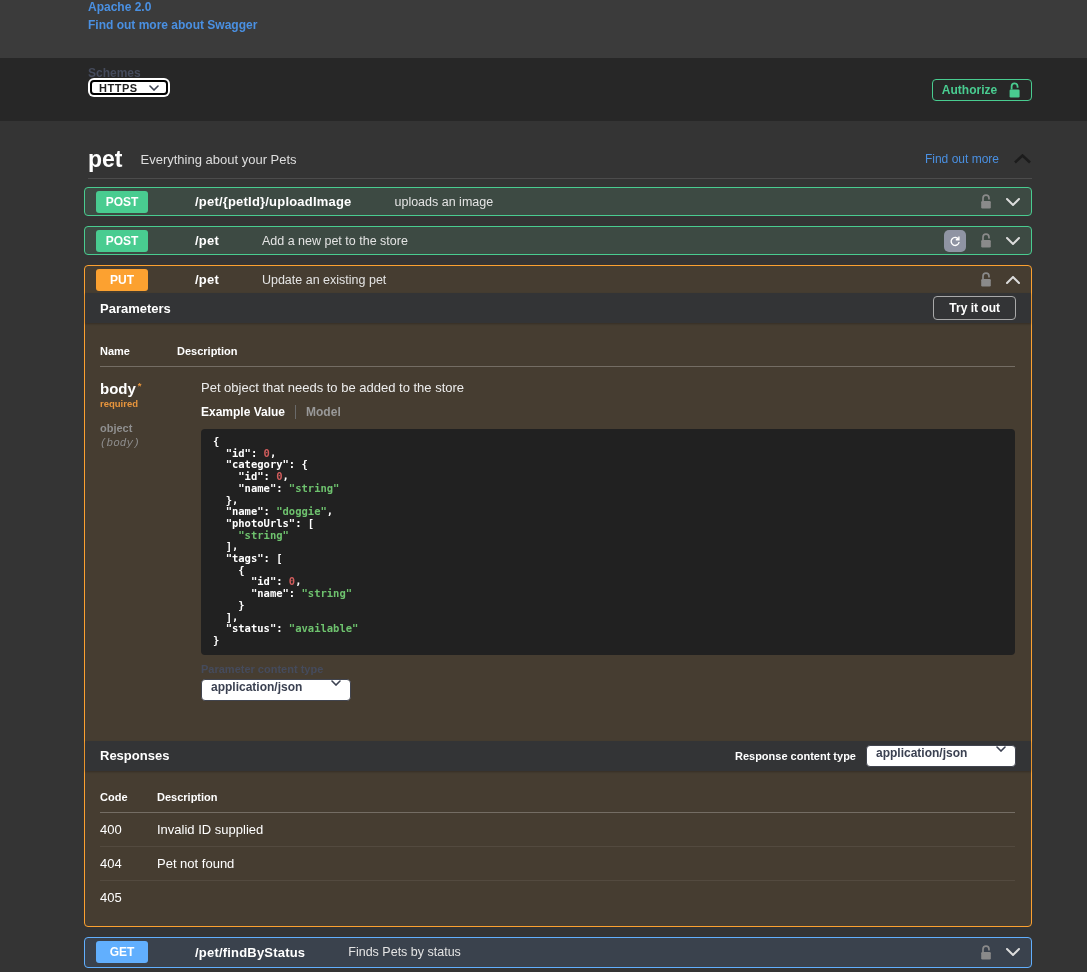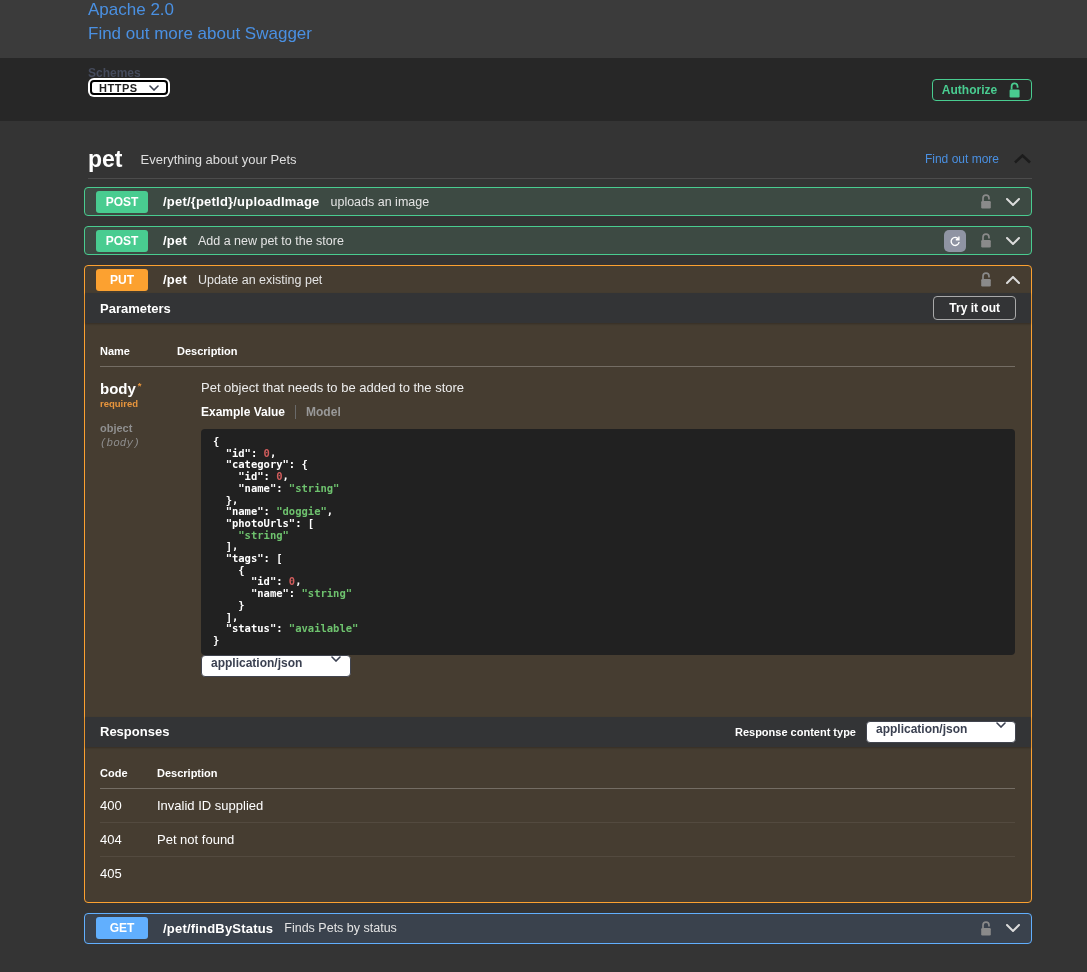--- a/index.html
+++ b/index.html
@@ -8,21 +8,21 @@
     font-family:"Liberation Sans", sans-serif;
     background:#343434;
     overflow:hidden;
     position:relative;
     color:#fff;
   }
   .page { position:absolute; inset:0; overflow:hidden; }
 
   
   .topbar { height:58px; background:#3b3b3b; padding:0 0 0 88px; }
-  .topbar a { display:block; color:#4a90e2; font-size:17px; font-weight:normal; text-decoration:none; }
+  .topbar a { display:block; color:#4a90e2; font-size:12px; font-weight:bold; text-decoration:none; }
   .link-license { padding-top:0px; }
   .link-about { margin-top:4px; }
 
   
   .schemebar { height:63px; background:#272727; position:relative; }
   .schemes-label { position:absolute; left:88px; top:8px; font-size:12px; font-weight:bold; color:#454b5c; }
   .scheme-select {
     position:absolute; left:90px; top:22px; width:78px; height:15px;
     background:#fff; border:2px solid #000; border-radius:4px;
     box-shadow:0 0 0 2px #fff;
@@ -48,21 +48,21 @@
   .tag-desc { font-size:13px; color:#dedede; margin-left:18px; }
   .tag-right { margin-left:auto; display:flex; align-items:center; gap:14px; }
   .tag-right a { color:#4a90e2; font-size:12px; text-decoration:none; }
 
   
   .opblock { border:1px solid; border-radius:4px; margin-bottom:10px; }
   .op-post { border-color:#49cc90; background:#3d4a43; }
   .op-put  { border-color:#fca130; background:#463d31; }
   .op-get  { border-color:#61affe; background:#3a424d; }
 
-  .opblock-header { height:27px; display:flex; align-items:center; padding:0 11px; cursor:pointer; }
+  .opblock-header { height:27px; display:flex; align-items:center; padding:0 11px; cursor:pointer;gap:32px; }
   .method-badge {
     min-width:52px; padding:4px 6px; text-align:center; border-radius:3px;
     font-size:12px; font-weight:bold; color:#fff;
   }
   .badge-post { background:#49cc90; }
   .badge-put  { background:#fca130; }
   .badge-get  { background:#61affe; }
   .op-path { font-size:13px; font-weight:bold; color:#fff; margin-left:15px; letter-spacing:.2px; }
   .op-summary { font-size:12.5px; color:#e4e4e4; margin-left:11px; }
   .op-right { margin-left:auto; display:flex; align-items:center; gap:13px; }
@@ -260,20 +260,21 @@
             <div class="ptype">object</div>
             <div class="ploc">(body)</div>
           </div>
           <div class="col-desc">
             <div class="pdesc">Pet object that needs to be added to the store</div>
             <div class="model-tabs">
               <span class="tab tab-active">Example Value</span>
               <span class="tab tab-inactive">Model</span>
             </div>
             <div class="codeblock"><div><span class="tok-d">{</span></div><div><span class="tok-d">  "id": </span><span class="tok-n">0</span><span class="tok-d">,</span></div><div><span class="tok-d">  "category": {</span></div><div><span class="tok-d">    "id": </span><span class="tok-n">0</span><span class="tok-d">,</span></div><div><span class="tok-d">    "name": </span><span class="tok-s">"string"</span></div><div><span class="tok-d">  },</span></div><div><span class="tok-d">  "name": </span><span class="tok-s">"doggie"</span><span class="tok-d">,</span></div><div><span class="tok-d">  "photoUrls": [</span></div><div><span class="tok-d">    </span><span class="tok-s">"string"</span></div><div><span class="tok-d">  ],</span></div><div><span class="tok-d">  "tags": [</span></div><div><span class="tok-d">    {</span></div><div><span class="tok-d">      "id": </span><span class="tok-n">0</span><span class="tok-d">,</span></div><div><span class="tok-d">      "name": </span><span class="tok-s">"string"</span></div><div><span class="tok-d">    }</span></div><div><span class="tok-d">  ],</span></div><div><span class="tok-d">  "status": </span><span class="tok-s">"available"</span></div><div><span class="tok-d">}</span></div></div>
+            <div class="ct-label">Parameter content type</div>
             <div class="white-select">
               <span class="val">application/json</span>
               <span>
                 <svg width="10" height="6" viewBox="0 0 10 6">
                     <path d="M1 1 L5 5 L9 1" stroke="#3b4151" stroke-width="1.6" fill="none" stroke-linecap="round"></path>
                   </svg>
               </span>
             </div>
           </div>
         </div>

